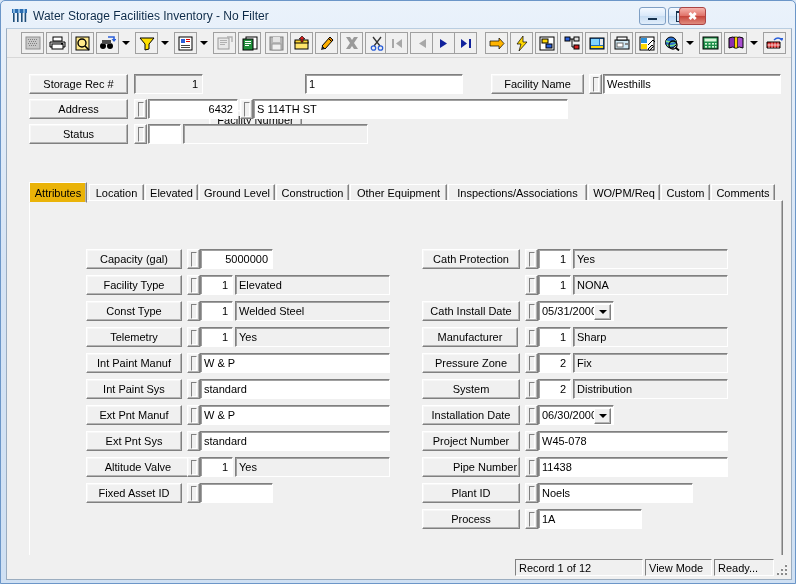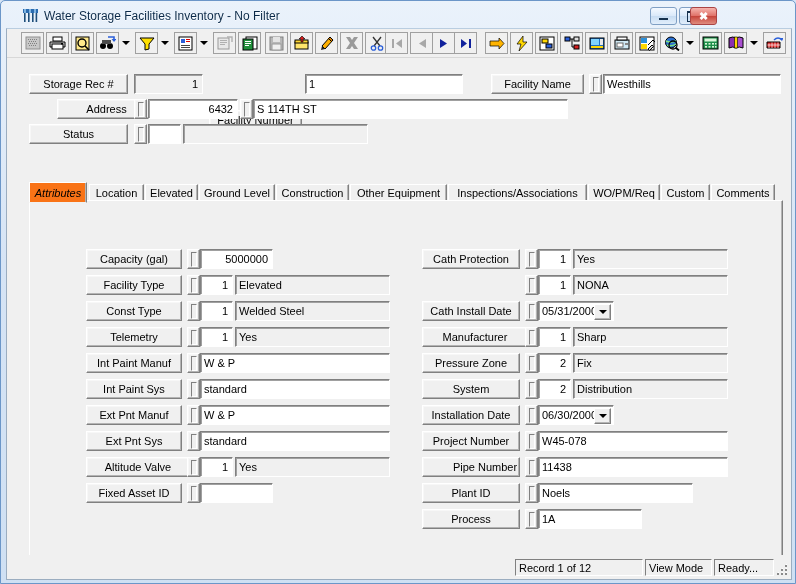--- a/index.html
+++ b/index.html
@@ -12,21 +12,21 @@
 
   
   #window{
     position:absolute;left:0;top:0;width:796px;height:584px;
     box-sizing:border-box;
     background:linear-gradient(to bottom,#eaf2fb 0%,#d6e4f5 45%,#cfe0f3 100%);
     border:1px solid #6b96c8;
     border-radius:5px 5px 0 0;
   }
   #titlebar{
-    position:absolute;left:12px;top:1px;width:712px;height:26px;
+    position:absolute;left:1px;top:1px;width:712px;height:26px;
     box-sizing:border-box;
   }
   #title-icon{
     position:absolute;left:9px;top:5px;width:17px;height:17px;
   }
   #title-text{
     position:absolute;left:31px;top:5px;height:18px;line-height:18px;
     font-size:12px;color:#0b2a49;white-space:nowrap;
     text-shadow:0 1px 0 rgba(255,255,255,.75);
   }
@@ -147,24 +147,23 @@
     background:#f0f0f0;
     border:1px solid;
     border-color:#ffffff #808080 #f0f0f0 #ffffff;
     box-shadow:inset -1px 0 0 #b4b4b4;
     display:flex;align-items:center;justify-content:center;
     font-size:11px;color:#000;white-space:nowrap;
     padding:0 4px;
   }
   .tab.active{
     top:0;height:21px;
-    background:#f97316;
+    background:#eab308;
     border-color:#ffffff #808080 #f0f0f0 #ffffff;
     z-index:5;
-    font-style:italic;
   }
   #tabpanel{
     position:absolute;left:22px;top:171px;width:754px;height:374px;
     box-sizing:border-box;
     background:#f0f0f0;
     border:1px solid;
     border-color:#ffffff #808080 #808080 #ffffff;
     box-shadow:inset -1px -1px 0 #b4b4b4;
   }
 
@@ -509,21 +508,21 @@
       <div class="btnlabel" style="left:22px;top:16px;width:99px;">Storage Rec #</div>
       <div class="fld ro num" style="left:127px;top:16px;width:69px;">1</div>
 
       <div class="btnlabel" style="left:202px;top:16px;width:93px;margin-top:36px;">Facility Number</div>
       <div class="fld" style="left:298px;top:16px;width:158px;">1</div>
 
       <div class="btnlabel" style="left:484px;top:16px;width:93px;">Facility Name</div>
       <div class="spin" style="left:582px;top:16px;"></div>
       <div class="fld" style="left:596px;top:16px;width:178px;">Westhills</div>
 
-      <div class="btnlabel" style="left:22px;top:41px;width:99px;margin-left:28px;">Address</div>
+      <div class="btnlabel" style="left:22px;top:41px;width:99px;">Address</div>
       <div class="spin" style="left:127px;top:41px;"></div>
       <div class="fld num" style="left:141px;top:41px;width:90px;">6432</div>
       <div class="spin" style="left:233px;top:41px;"></div>
       <div class="fld" style="left:246px;top:41px;width:315px;">S 114TH ST</div>
 
       <div class="btnlabel" style="left:22px;top:66px;width:99px;">Status</div>
       <div class="spin" style="left:127px;top:66px;"></div>
       <div class="fld" style="left:141px;top:66px;width:33px;"></div>
       <div class="fld ro" style="left:176px;top:66px;width:185px;"></div>
     </div>
@@ -598,21 +597,21 @@
 
       <div class="btnlabel" style="left:392px;top:100px;width:98px;">Cath Install Date</div>
       <div class="spin" style="left:495px;top:100px;"></div>
       <div class="combo" style="left:508px;top:100px;width:76px;">
         <span>05/31/2000</span>
         <span class="arrow">
             <i class="caret"></i>
           </span>
       </div>
 
-      <div class="btnlabel" style="left:392px;top:126px;width:106px;">Manufacturer</div>
+      <div class="btnlabel" style="left:392px;top:126px;width:96px;">Manufacturer</div>
       <div class="spin" style="left:495px;top:126px;"></div>
       <div class="fld num" style="left:508px;top:126px;width:33px;">1</div>
       <div class="fld ro" style="left:543px;top:126px;width:155px;">Sharp</div>
 
       <div class="btnlabel" style="left:392px;top:152px;width:98px;">Pressure Zone</div>
       <div class="spin" style="left:495px;top:152px;"></div>
       <div class="fld num" style="left:508px;top:152px;width:33px;">2</div>
       <div class="fld ro" style="left:543px;top:152px;width:155px;">Fix</div>
 
       <div class="btnlabel" style="left:392px;top:178px;width:98px;">System</div>

